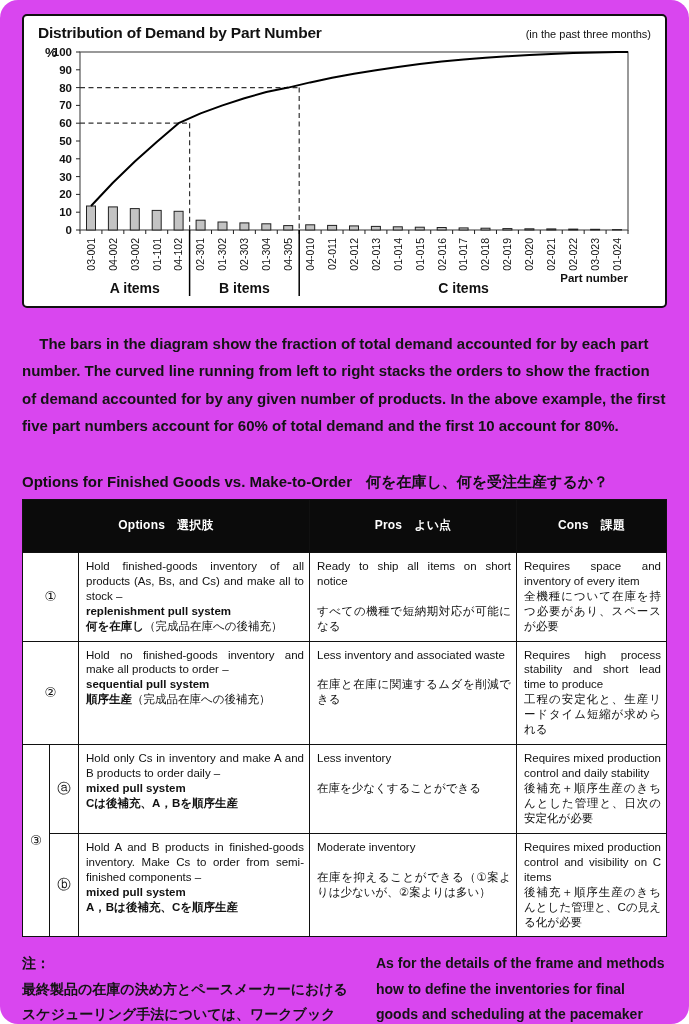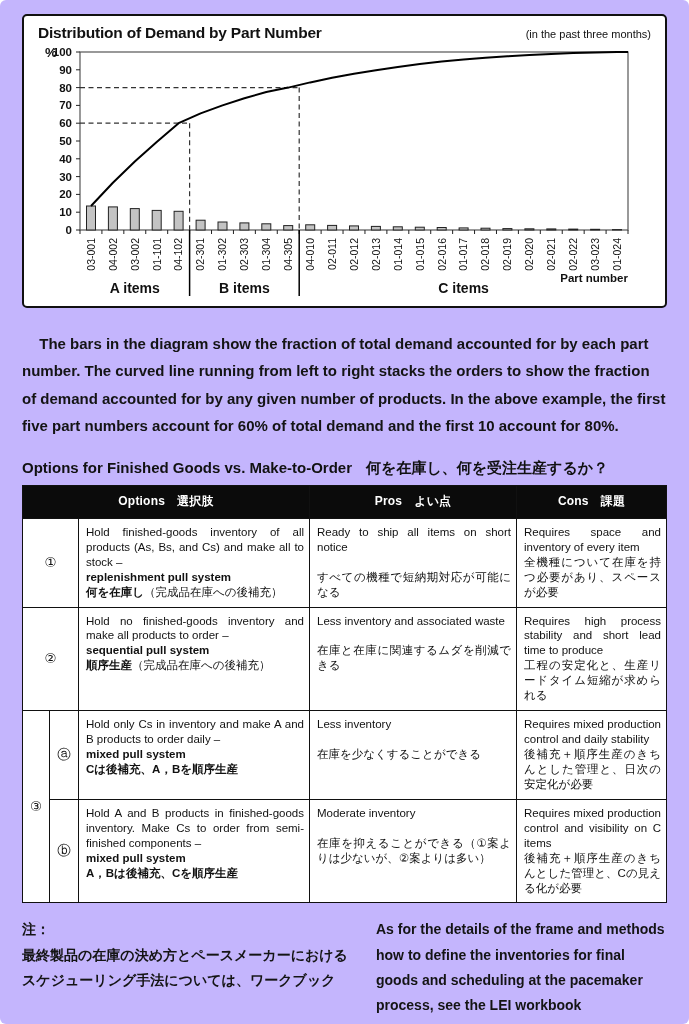--- a/index.html
+++ b/index.html
@@ -1,41 +1,41 @@
 <!DOCTYPE html>
 <html><head>
 <meta charset="utf-8">
 <style>
   html,body{margin:0;padding:0;background:#ffffff;}
   body{font-family:"Liberation Sans","DejaVu Sans",sans-serif;color:#111;}
   .page{position:relative;width:689px;height:1024px;box-sizing:border-box;
-        background:#c4b5fd;border-radius:6px;padding:14px 22px 10px 22px;overflow:hidden;}
+        background:#d946ef;border-radius:18px;padding:14px 22px 10px 22px;overflow:hidden;}
 
   
   .chart-box{background:#fff;border:2px solid #111;border-radius:5px;
              padding:6px 10px 2px 10px;}
   .chart-head{display:flex;justify-content:space-between;align-items:baseline;padding:2px 4px 0 4px;}
   .chart-title{font-size:15.5px;font-weight:bold;letter-spacing:-0.2px;}
   .chart-subtitle{font-size:11px;}
   #chart-canvas svg{display:block;}
 
   
   .para{margin-top:22px;font-size:15px;font-weight:bold;line-height:1.82;color:#141414;}
   .para p{margin:0;text-indent:1.15em;}
 
   
-  .table-title{margin-top:20px;font-size:15px;font-weight:bold;}
+  .table-title{margin-top:34px;font-size:15px;font-weight:bold;}
   .table-title .jp{margin-left:14px;}
   table.opts{border-collapse:collapse;width:100%;margin-top:7px;background:#fff;
              font-size:11.5px;line-height:1.3;}
   table.opts,
   table.opts td, table.opts th{border:1px solid #111;}
   table.opts{border-width:1.5px;}
   table.opts th{background:#0b0b0b;color:#fff;font-size:12px;font-weight:bold;
-                padding:8px 4px;letter-spacing:0.2px;}
+                padding:18px 4px;letter-spacing:0.2px;}
   table.opts th .jp{margin-left:12px;}
   td.num{width:22px;text-align:center;font-size:13.5px;padding:2px;}
   td.sub{width:24px;}
   td.opt{width:218px;}
   td.pros{width:194px;}
   td.opt, td.pros, td.cons{vertical-align:top;padding:6px 5px 7px 7px;}
   td .just{text-align:justify;}
   td p{margin:0;text-align:justify;}
   td p.gap{margin-top:15px;}
   .b{font-weight:bold;}

